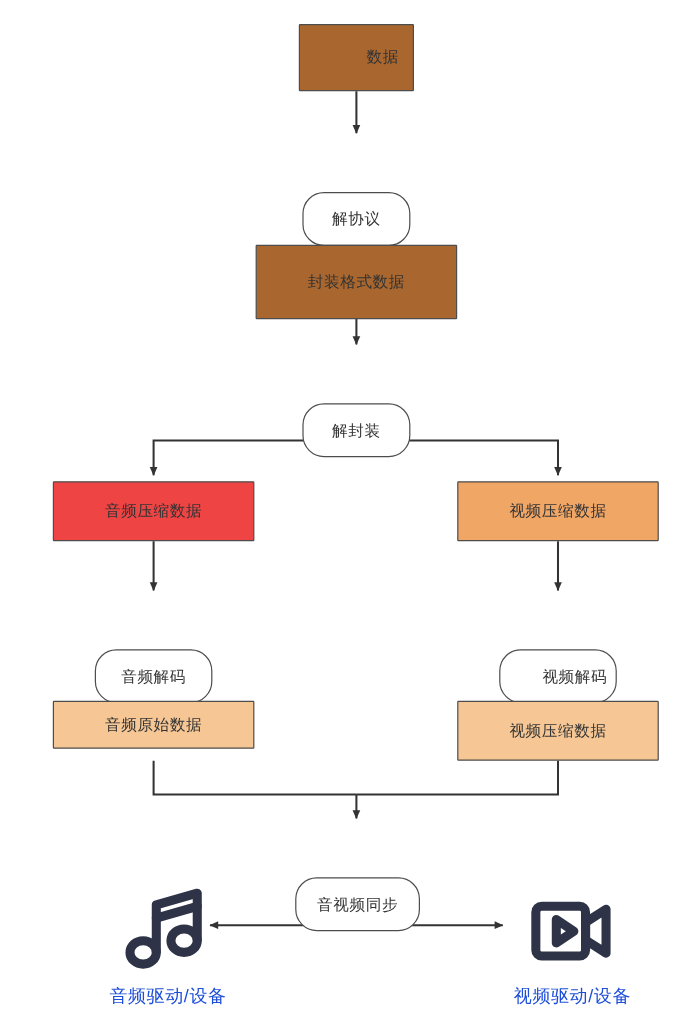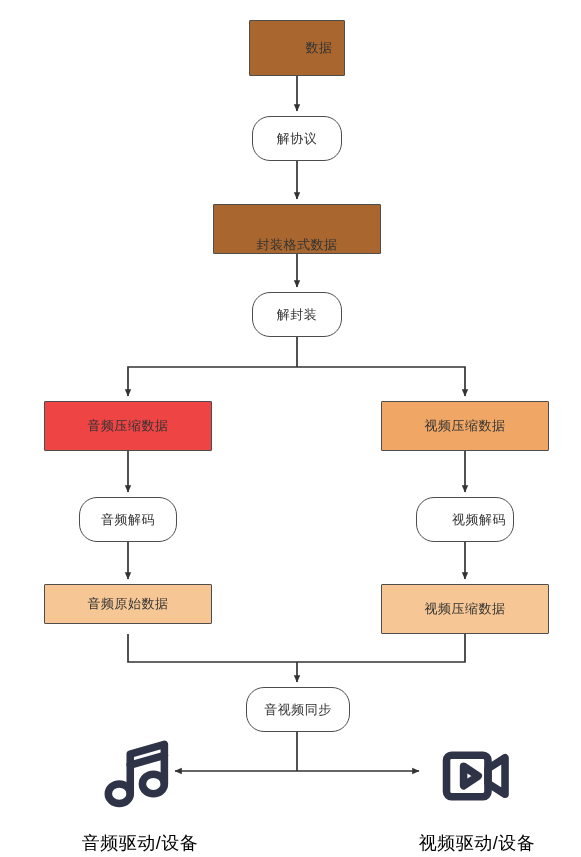--- a/index.html
+++ b/index.html
@@ -41,31 +41,32 @@
     line-height: 1.2;
     letter-spacing: 0.5px;
     border: 1.6px solid #4d4d4d;
   }
   .node.rect {
     border-radius: 1px;
   }
   .node.stadium {
     border-radius: 18px;
     background: #ffffff;
+    margin-top: 44px;
   }
   .icon-node {
     position: absolute;
     display: flex;
     flex-direction: column;
     align-items: center;
   }
   .icon-label {
-    margin-top: 16px;
-    font-size: 18px;
-    color: #000000;
+    margin-top: 6px;
+    font-size: 15px;
+    color: #1d4ed8;
     letter-spacing: 0.5px;
     white-space: nowrap;
   }
 </style>
 </head>
 <body>
 
 <div id="canvas">
 
   <svg class="edges" viewBox="0 0 581 857" xmlns="http://www.w3.org/2000/svg">
@@ -106,21 +107,21 @@
   </svg>
 
   <div class="node rect" style="left:249px; top:20px; width:96px; height:56px; background:#a9672f;padding-left:44px;">
     <span>数据</span>
   </div>
 
   <div class="node stadium" style="left:252px; top:116px; width:90px; height:45px;">
     <span>解协议</span>
   </div>
 
-  <div class="node rect" style="left:213px; top:204px; width:168px; height:50px; background:#a9672f;align-items:flex-end;">
+  <div class="node rect" style="left:213px; top:204px; width:168px; height:62px; background:#a9672f;">
     <span>封装格式数据</span>
   </div>
 
   <div class="node stadium" style="left:252px; top:292px; width:90px; height:45px;">
     <span>解封装</span>
   </div>
 
   <div class="node rect" style="left:44px; top:401px; width:168px; height:50px; background:#ef4444;">
     <span>音频压缩数据</span>
   </div>

